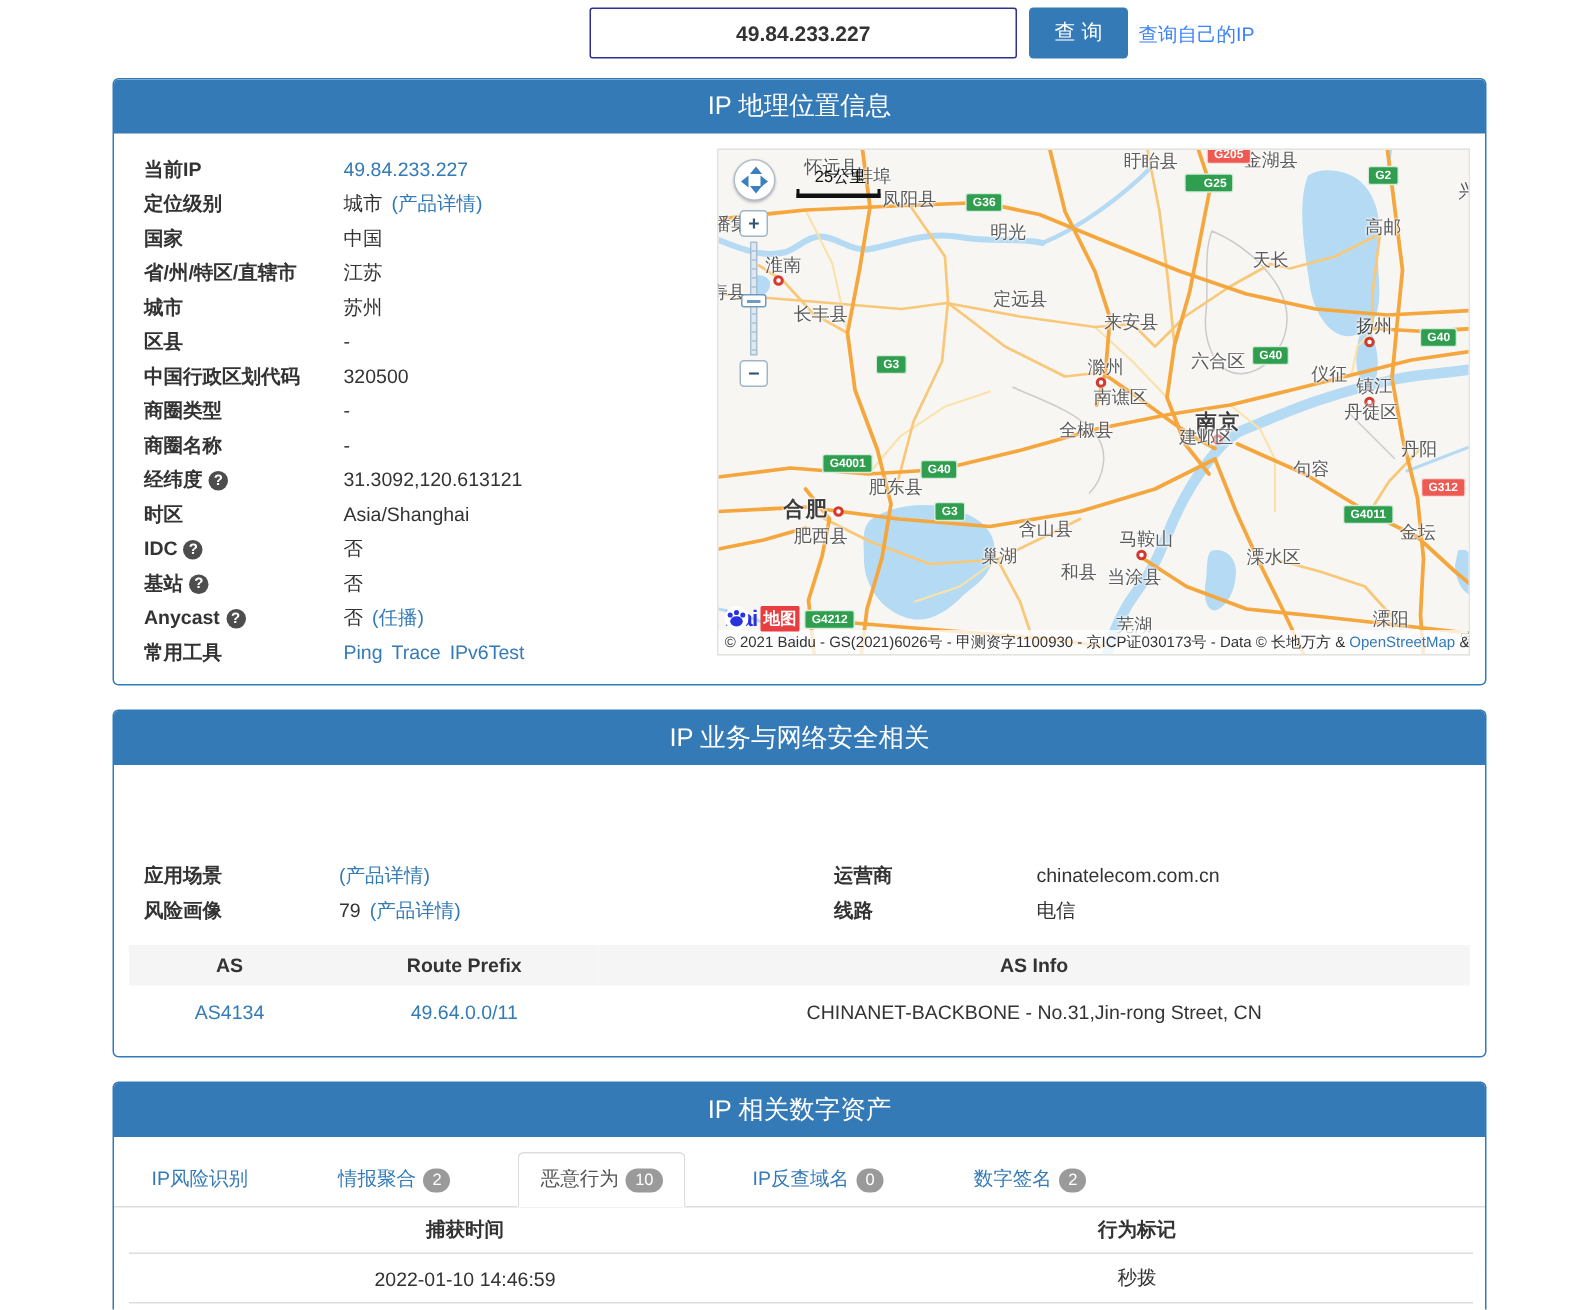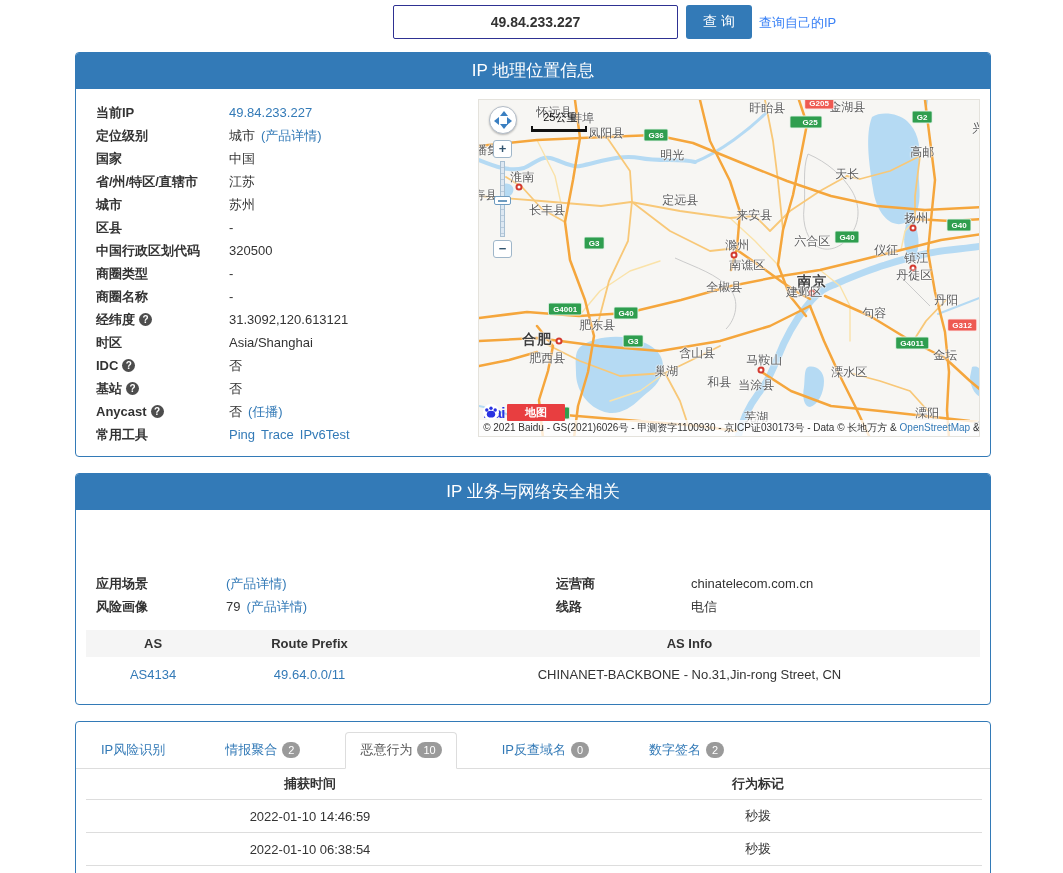--- a/index.html
+++ b/index.html
@@ -77,21 +77,21 @@
     border-top:2px solid #6f9cc0;}
 
   .scale{ position:absolute; left:52px; top:10px; z-index:5;}
   .scale-label{ font-size:11px; color:#111; margin-left:12px;}
   .scale-bar{ width:56px; height:6px; border-left:2px solid #111;
     border-right:2px solid #111; border-bottom:3px solid #111; margin-top:1px;}
 
   .blogo{ position:absolute; left:4px; bottom:15px; z-index:5; display:flex; align-items:center;}
   .blogo .bai{ color:#2932e1; font-weight:bold; font-size:15px; letter-spacing:-.5px;}
   .blogo .mapbox{ background:#e83e40; color:#fff; font-size:11px; font-weight:bold;
-    padding:1px 18px; margin-left:2px; border-radius:1px;}
+    padding:1px 2px; margin-left:2px; border-radius:1px;}
   .attrib{ position:absolute; left:0; right:0; bottom:0; background:rgba(255,255,255,.78);
     font-size:10px; color:#333; padding:1px 4px; white-space:nowrap; z-index:4;}
   .attrib a{ color:#337ab7; text-decoration:none;}
 
   
   .biz-fields{ display:flex; padding:4px 0 2px 10px;margin-top:48px; }
   .biz-col-left{ width:460px; }
   .biz-row{ display:flex; height:23px; line-height:23px; font-size:13px;}
   .biz-label{ width:130px; font-weight:bold;}
   .biz-col-right .biz-label{ width:135px; }
@@ -403,20 +403,23 @@
             <td><a>AS4134</a></td>
             <td><a>49.64.0.0/11</a></td>
             <td>CHINANET-BACKBONE - No.31,Jin-rong Street, CN</td>
           </tr>
         </tbody>
       </table>
     </div>
   </div>
 
   <div class="panel">
+    <div class="panel-heading">
+      <div class="panel-title">IP 相关数字资产</div>
+    </div>
     <div style="padding-bottom:6px;">
       <div class="tabs">
           <div class="tab"><span>IP风险识别</span></div>
           <div class="tab"><span>情报聚合</span><span class="badge">2</span></div>
           <div class="tab active"><span>恶意行为</span><span class="badge">10</span></div>
           <div class="tab"><span>IP反查域名</span><span class="badge">0</span></div>
           <div class="tab"><span>数字签名</span><span class="badge">2</span></div>
         </div>
       <table class="behavior">
         <colgroup>

